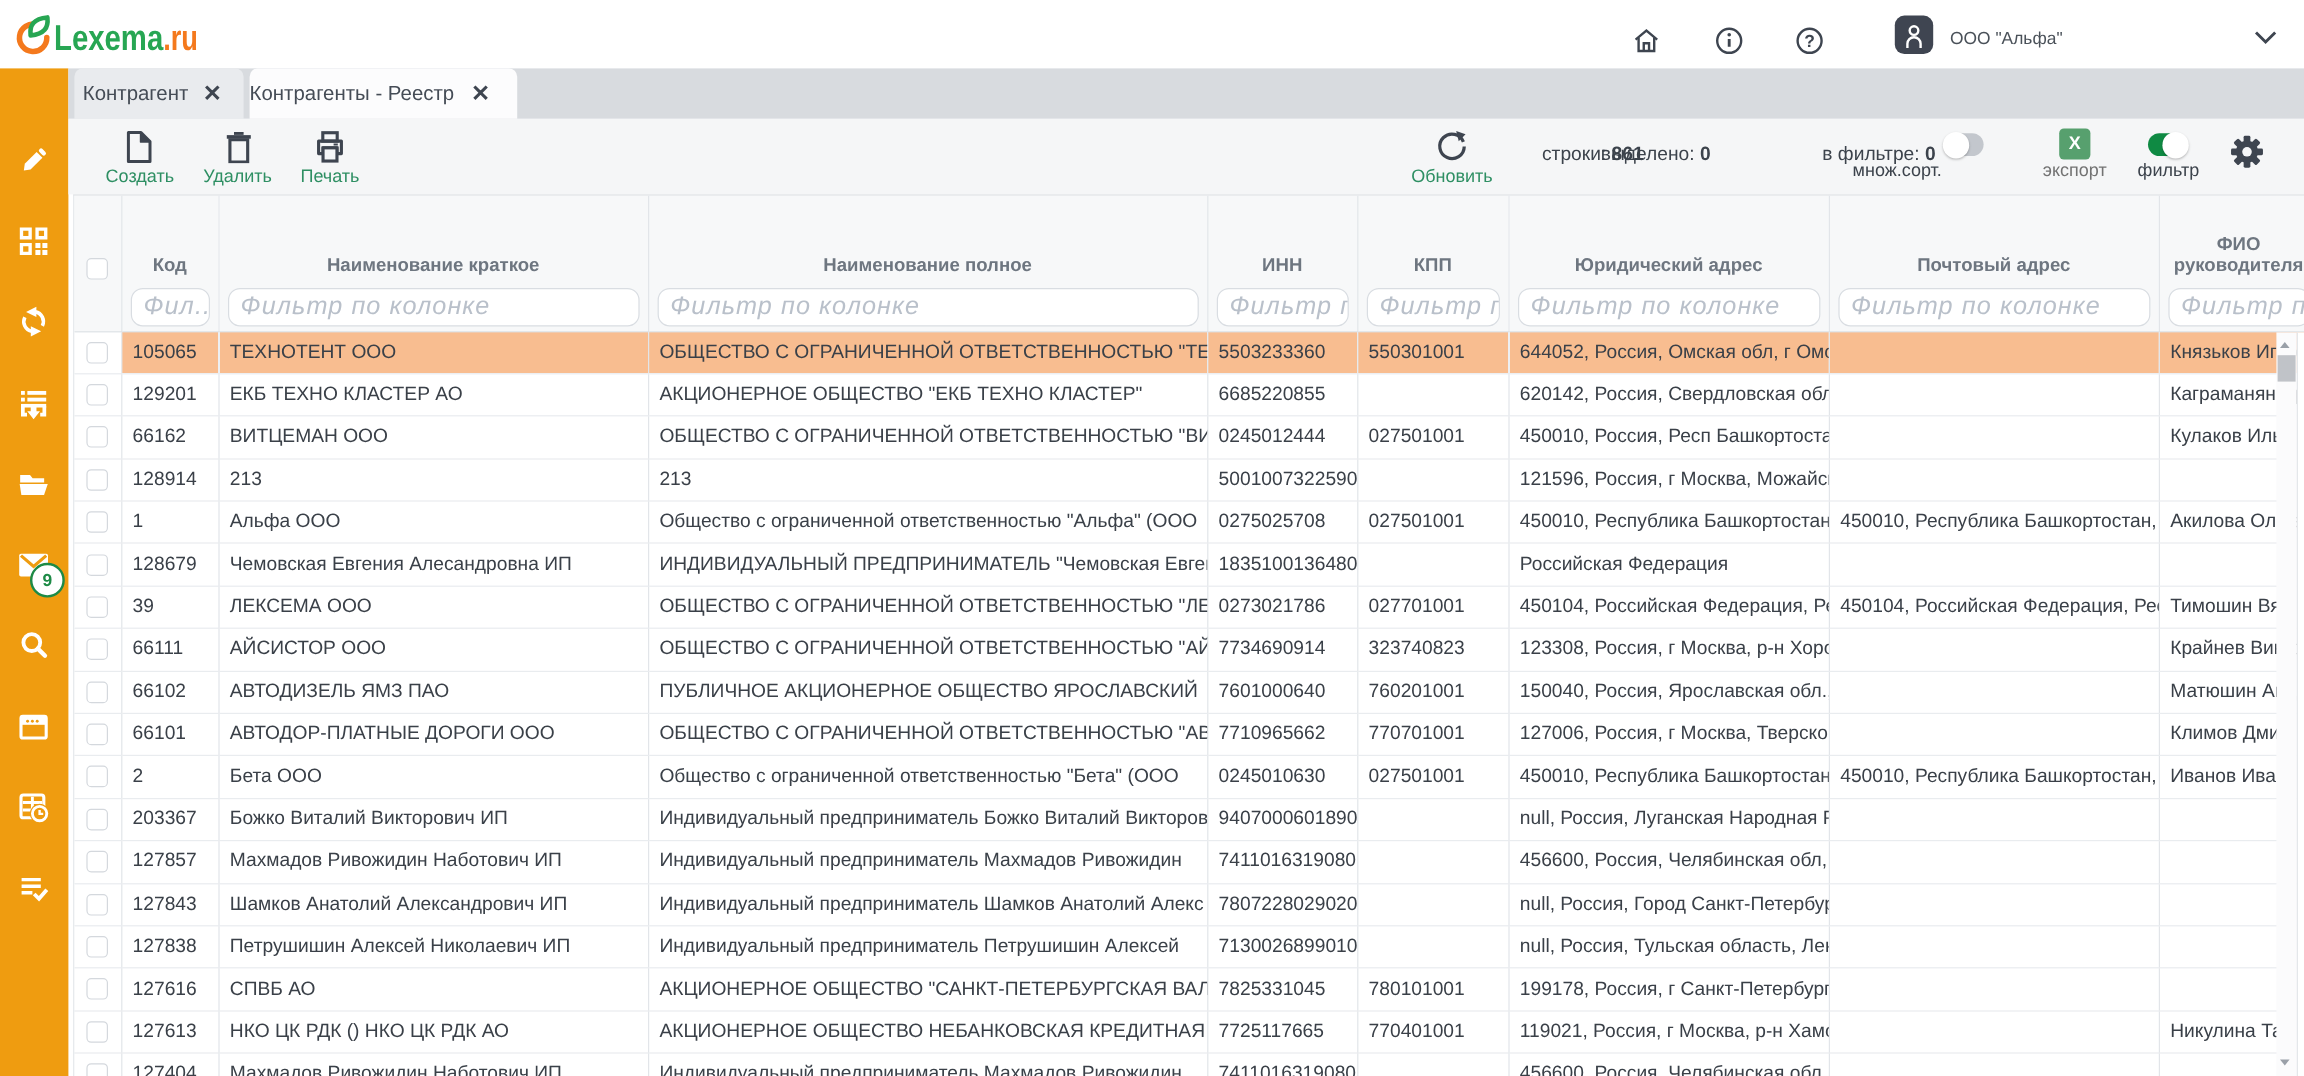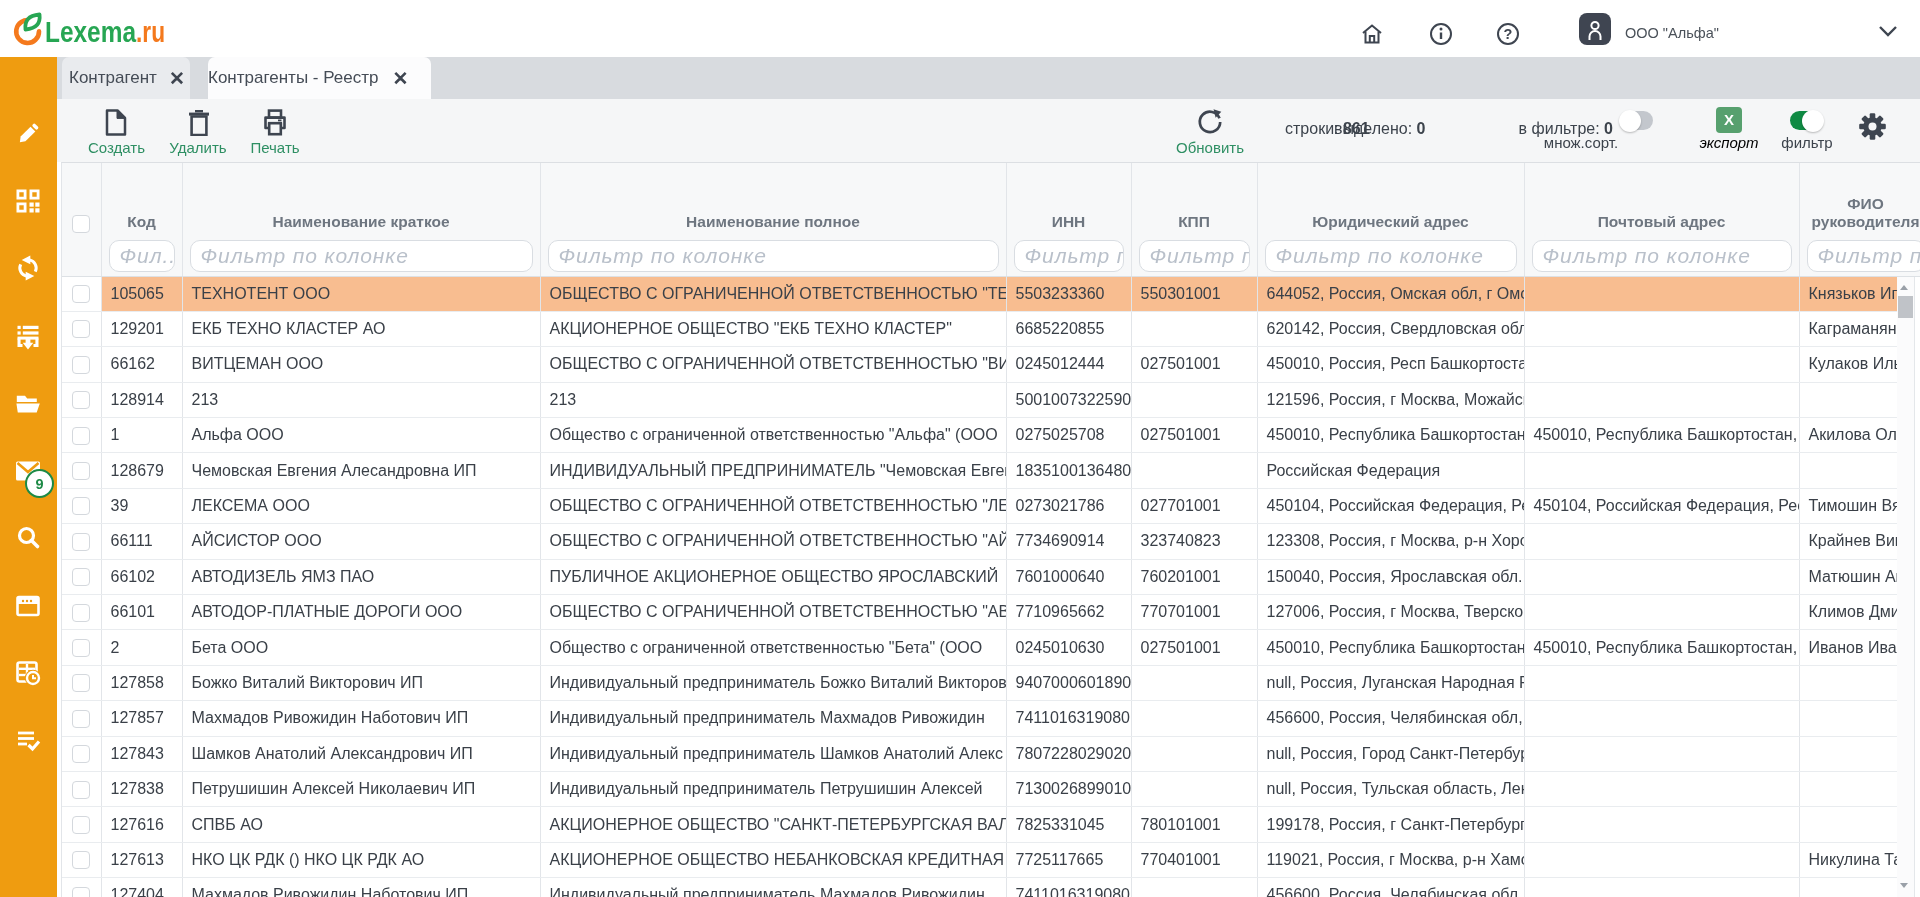--- a/index.html
+++ b/index.html
@@ -12,21 +12,21 @@
   #tophdr { position:absolute; left:0; top:0; width:1920px; height:57px; background:#fff; }
 
   
   #sidebar { position:absolute; left:0; top:57px; width:57px; height:840px; background:#EF9C10; }
   .sbicon { position:absolute; left:14px; width:28px; height:28px; }
 
   
   #tabbar { position:absolute; left:57px; top:57px; width:1863px; height:42px; background:#d8dbdf; }
   .tab { position:absolute; top:0; height:42px; display:flex; align-items:center;
     font-size:17px; color:#454c56; border-radius:7px 7px 0 0; }
-  #tab1 { left:5px; width:128px; background:#e9ebee; }
+  #tab1 { left:5px; width:141px; background:#e9ebee; }
   #tab2 { left:151px; width:223px; background:#fcfcfd; }
   .tabx { font-weight:bold; color:#3e4550; font-size:19px; }
 
   
   #toolbar { position:absolute; left:57px; top:99px; width:1863px; height:63px; background:#f5f6f7; }
   .tbtn { position:absolute; text-align:center; color:#2e8f63; font-size:15px; }
   .tlabel { position:absolute; font-size:15px; color:#3c434c; text-align:center; }
 
   
   .toggle { position:absolute; width:32px; height:19px; border-radius:10px; }
@@ -226,21 +226,21 @@
   <div class="tlabel" style="left:1228px; top:21px; width:130px; font-size:16px; text-align:left;">строки: <b>861</b></div>
   <div class="tlabel" style="left:1277px; top:21px; width:130px; font-size:16px; text-align:left;">выделено: <b>0</b></div>
   <div class="tlabel" style="left:1426px; top:21px; width:130px; font-size:16px; text-align:right;">в фильтре: <b>0</b></div>
 
   <div class="toggle off" style="left:1564px; top:12px;">
       <div class="knob"></div>
     </div>
   <div class="tlabel" style="left:1479px; top:35px; width:90px;">множ.сорт.</div>
 
   <div class="abs" style="left:1659px; top:8px; width:26px; height:26px; background:#57a06e; border-radius:4px; color:#fff; font-weight:bold; font-size:15px; text-align:center; line-height:26px;">X</div>
-  <div class="tbtn" style="left:1637px; top:35px; width:70px; color:#000000;font-style:italic;">экспорт</div>
+  <div class="tbtn" style="left:1637px; top:35px; width:70px; color:#737373;">экспорт</div>
 
   <div class="toggle on" style="left:1733px; top:12px;">
       <div class="knob"></div>
     </div>
   <div class="tlabel" style="left:1722px; top:35px; width:56px;">фильтр</div>
 
   <svg class="abs" style="left:1799px; top:11px;" width="33" height="33" viewBox="0 0 33 33">
     <g fill="#3e4550">
       <circle cx="16.5" cy="16.5" r="9.2"></circle>
       <g>
@@ -430,21 +430,21 @@
           <td>Бета ООО</td>
           <td>Общество с ограниченной ответственностью "Бета" (ООО</td>
           <td>0245010630</td>
           <td>027501001</td>
           <td>450010, Республика Башкортостан, г Уфа</td>
           <td>450010, Республика Башкортостан, г Уфа</td>
           <td>Иванов Иван</td>
         </tr>
  <tr>
           <td class="cb"><span class="cbx"></span></td>
-          <td>127858</td>
+          <td>203367</td>
           <td>Божко Виталий Викторович ИП</td>
           <td>Индивидуальный предприниматель Божко Виталий Викторович</td>
           <td>9407000601890</td>
           <td></td>
           <td>null, Россия, Луганская Народная Республика</td>
           <td></td>
           <td></td>
         </tr>
  <tr>
           <td class="cb"><span class="cbx"></span></td>

